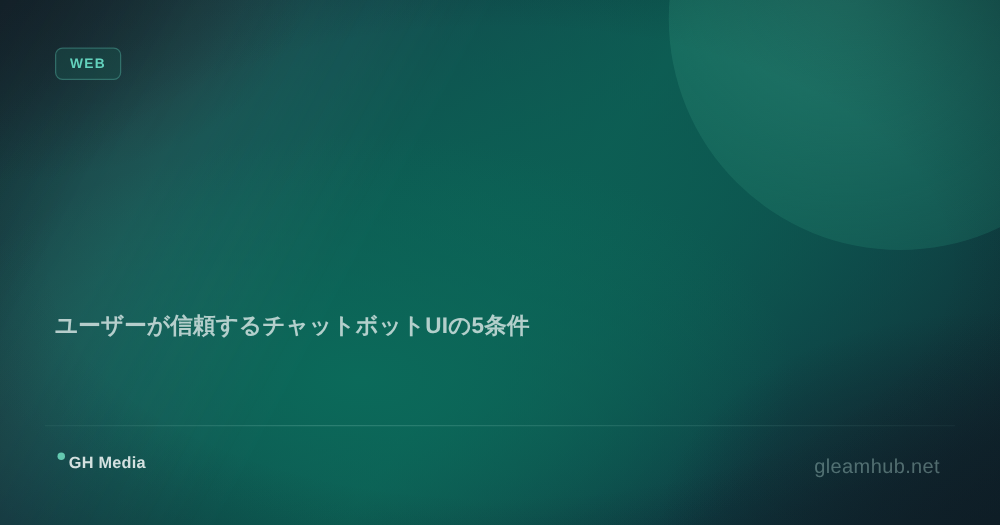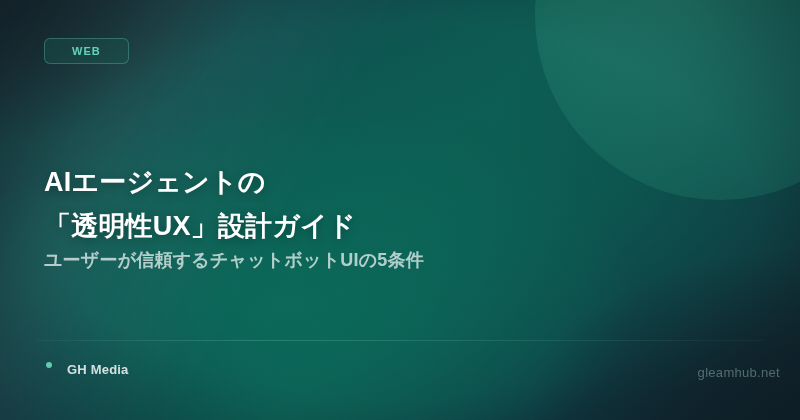--- a/index.html
+++ b/index.html
@@ -71,21 +71,21 @@
   .content {
     position: absolute;
     inset: 0;
   }
 
   .badge {
     position: absolute;
     left: 44px;
     top: 38px;
     height: 26px;
-    padding: 0 27px;
+    padding: 0 11px;
     display: flex;
     align-items: center;
     box-sizing: border-box;
     border: 1px solid rgba(110,220,198,.30);
     border-radius: 6px;
     background: rgba(27,86,79,.42);
     color: #63d2bd;
     font-size: 11px;
     font-weight: bold;
     letter-spacing: 1.0px;
@@ -122,44 +122,44 @@
     top: 340px;
     height: 1px;
     background: linear-gradient(90deg, rgba(168,226,214,.05) 0%, rgba(168,226,214,.20) 30%, rgba(168,226,214,.13) 62%, rgba(168,226,214,.04) 100%);
   }
 
   .footer-left {
     position: absolute;
     left: 46px;
     top: 362px;
     display: flex;
-    gap: 15px;
+    gap: 3px;
   }
 
   .dot {
     width: 6px;
     height: 6px;
     border-radius: 50%;
     background: #63c9b0;
     flex: none;
   }
 
   .brand {
     color: rgba(233,241,239,.90);
     font-size: 13px;
     font-weight: bold;
     letter-spacing: .2px;
   }
 
   .footer-right {
     position: absolute;
-    right: 20px;
+    right: 48px;
     top: 365px;
     color: rgba(160,194,190,.46);
-    font-size: 13px;
+    font-size: 16px;
     letter-spacing: .3px;
   }
 </style>
 </head>
 <body>
 
 <div id="card">
 
   <div class="bg-base"></div>
   <div class="bg-corner-tl"></div>
@@ -167,24 +167,20 @@
   <div class="bg-circle"></div>
   <div class="bg-streak"></div>
   <div class="bg-vignette"></div>
 
   <div class="content">
 
     <div class="badge">
       <span>WEB</span>
     </div>
 
-    <h1 class="headline">
-      <span class="line">AIエージェントの</span>
-      <span class="line">「透明性UX」設計ガイド</span>
-    </h1>
 
     <div class="subtitle">ユーザーが信頼するチャットボットUIの5条件</div>
 
     <div class="divider"></div>
 
     <div class="footer-left">
       <span class="dot"></span>
       <span class="brand">GH Media</span>
     </div>
 

